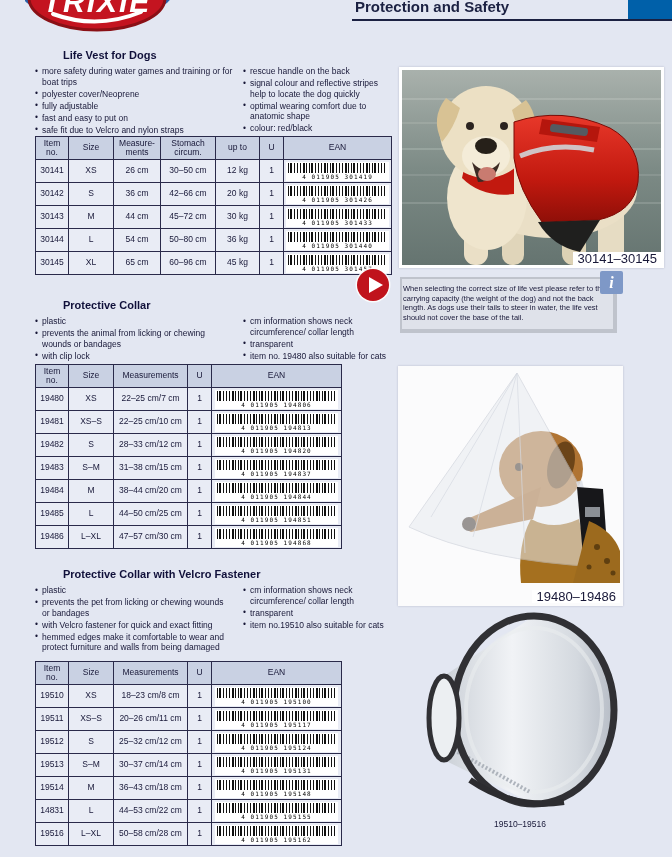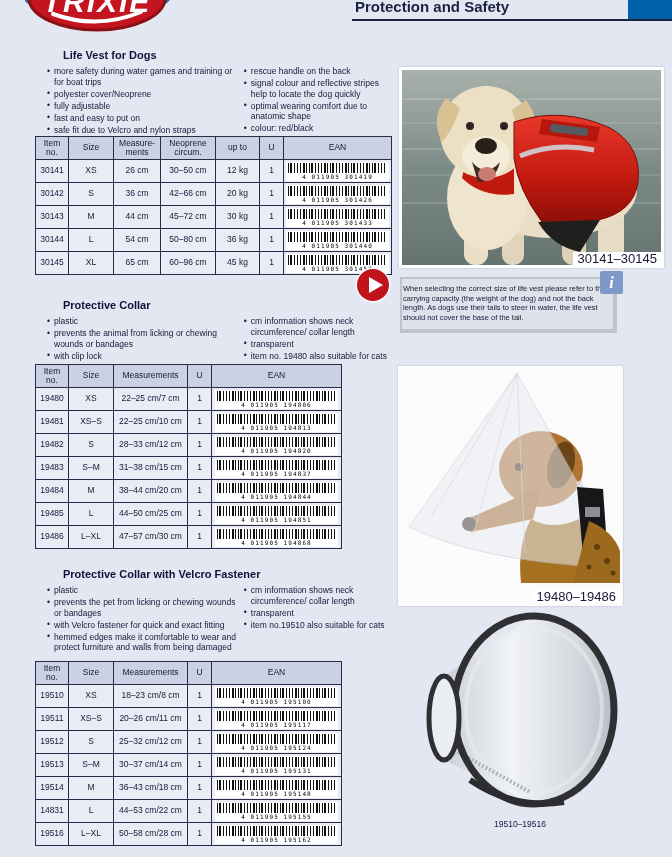--- a/index.html
+++ b/index.html
@@ -7,21 +7,21 @@
         font-family:"Liberation Sans",sans-serif;color:#181838;}
   
   .logo{position:absolute;left:25px;top:-38px;width:150px;height:72px;}
   .title{position:absolute;left:355px;top:-2px;font-size:15px;line-height:18px;font-weight:600;color:#1b2142;}
   .rule{position:absolute;left:352px;top:19px;width:320px;height:2px;background:#1b2142;}
   .corner{position:absolute;left:628px;top:0;width:44px;height:19px;background:#0060a9;}
   
   .sec{position:absolute;left:35px;width:358px;}
   .sec1{top:49px}.sec2{top:299px}.sec3{top:568px}
   .sec-title{margin:0 0 4px 0;font-size:11px;line-height:13px;font-weight:bold;color:#10103a;padding-left:28px;}
-  .cols{display:flex;margin-left:12px;}
+  .cols{display:flex;gap:10px;}
   .bullets{margin:0;padding:0;list-style:none;font-size:8.5px;line-height:10.5px;color:#181838;}
   .bullets.w1{width:198px;}
   .bullets.w2{width:150px;}
   .bullets li{position:relative;padding-left:7px;margin-bottom:1.5px;}
   .bullets li::before{content:"•";position:absolute;left:0;top:-0.5px;}
   
   table.prod{position:absolute;border-collapse:collapse;table-layout:fixed;font-size:8.5px;color:#181838;}
   .t1{left:35px;top:136px;width:356px;}
   .t2{left:35px;top:364px;width:306px;}
   .t3{left:35px;top:661px;width:306px;}
@@ -102,21 +102,21 @@
         <col style="width:24px">
         <col style="width:108px">
       </colgroup>
   <thead>
         <tr>
           <th>Item
 no.</th>
           <th>Size</th>
           <th>Measure-
 ments</th>
-          <th>Neoprene
+          <th>Stomach
 circum.</th>
           <th>up to</th>
           <th>U</th>
           <th>EAN</th>
         </tr>
       </thead>
       <tbody>
         <tr>
           <td>30141</td>
           <td>XS</td>

